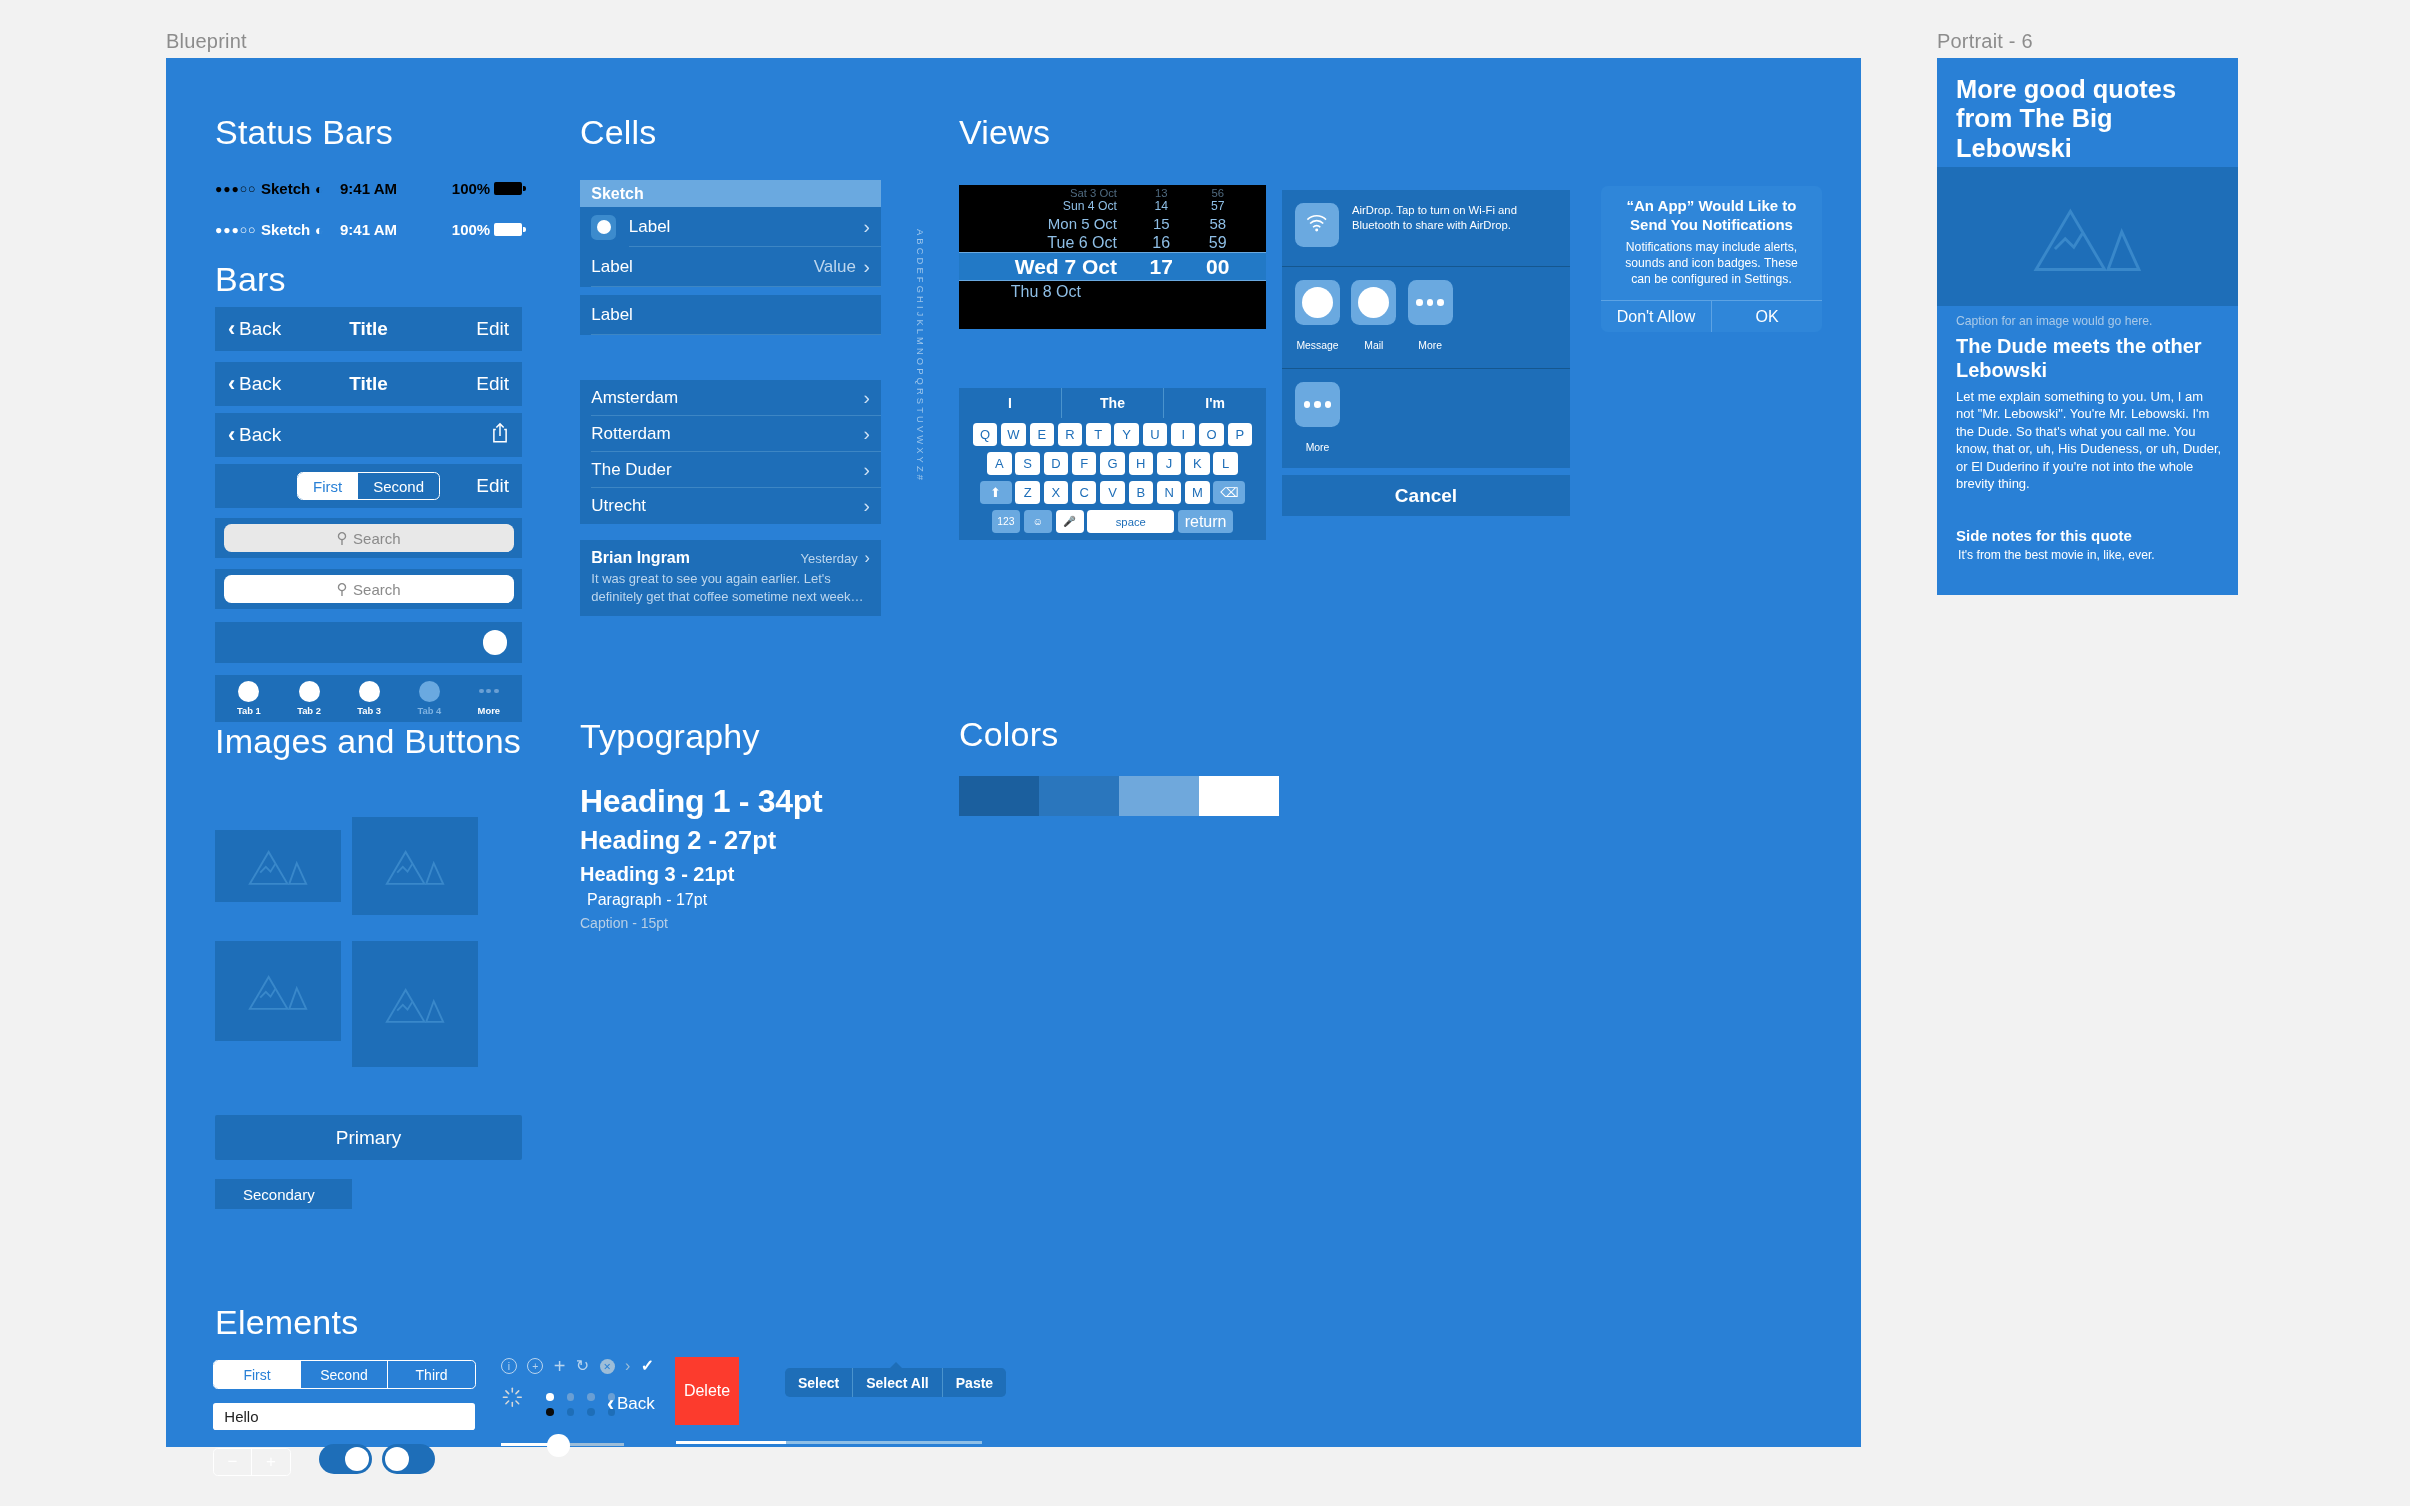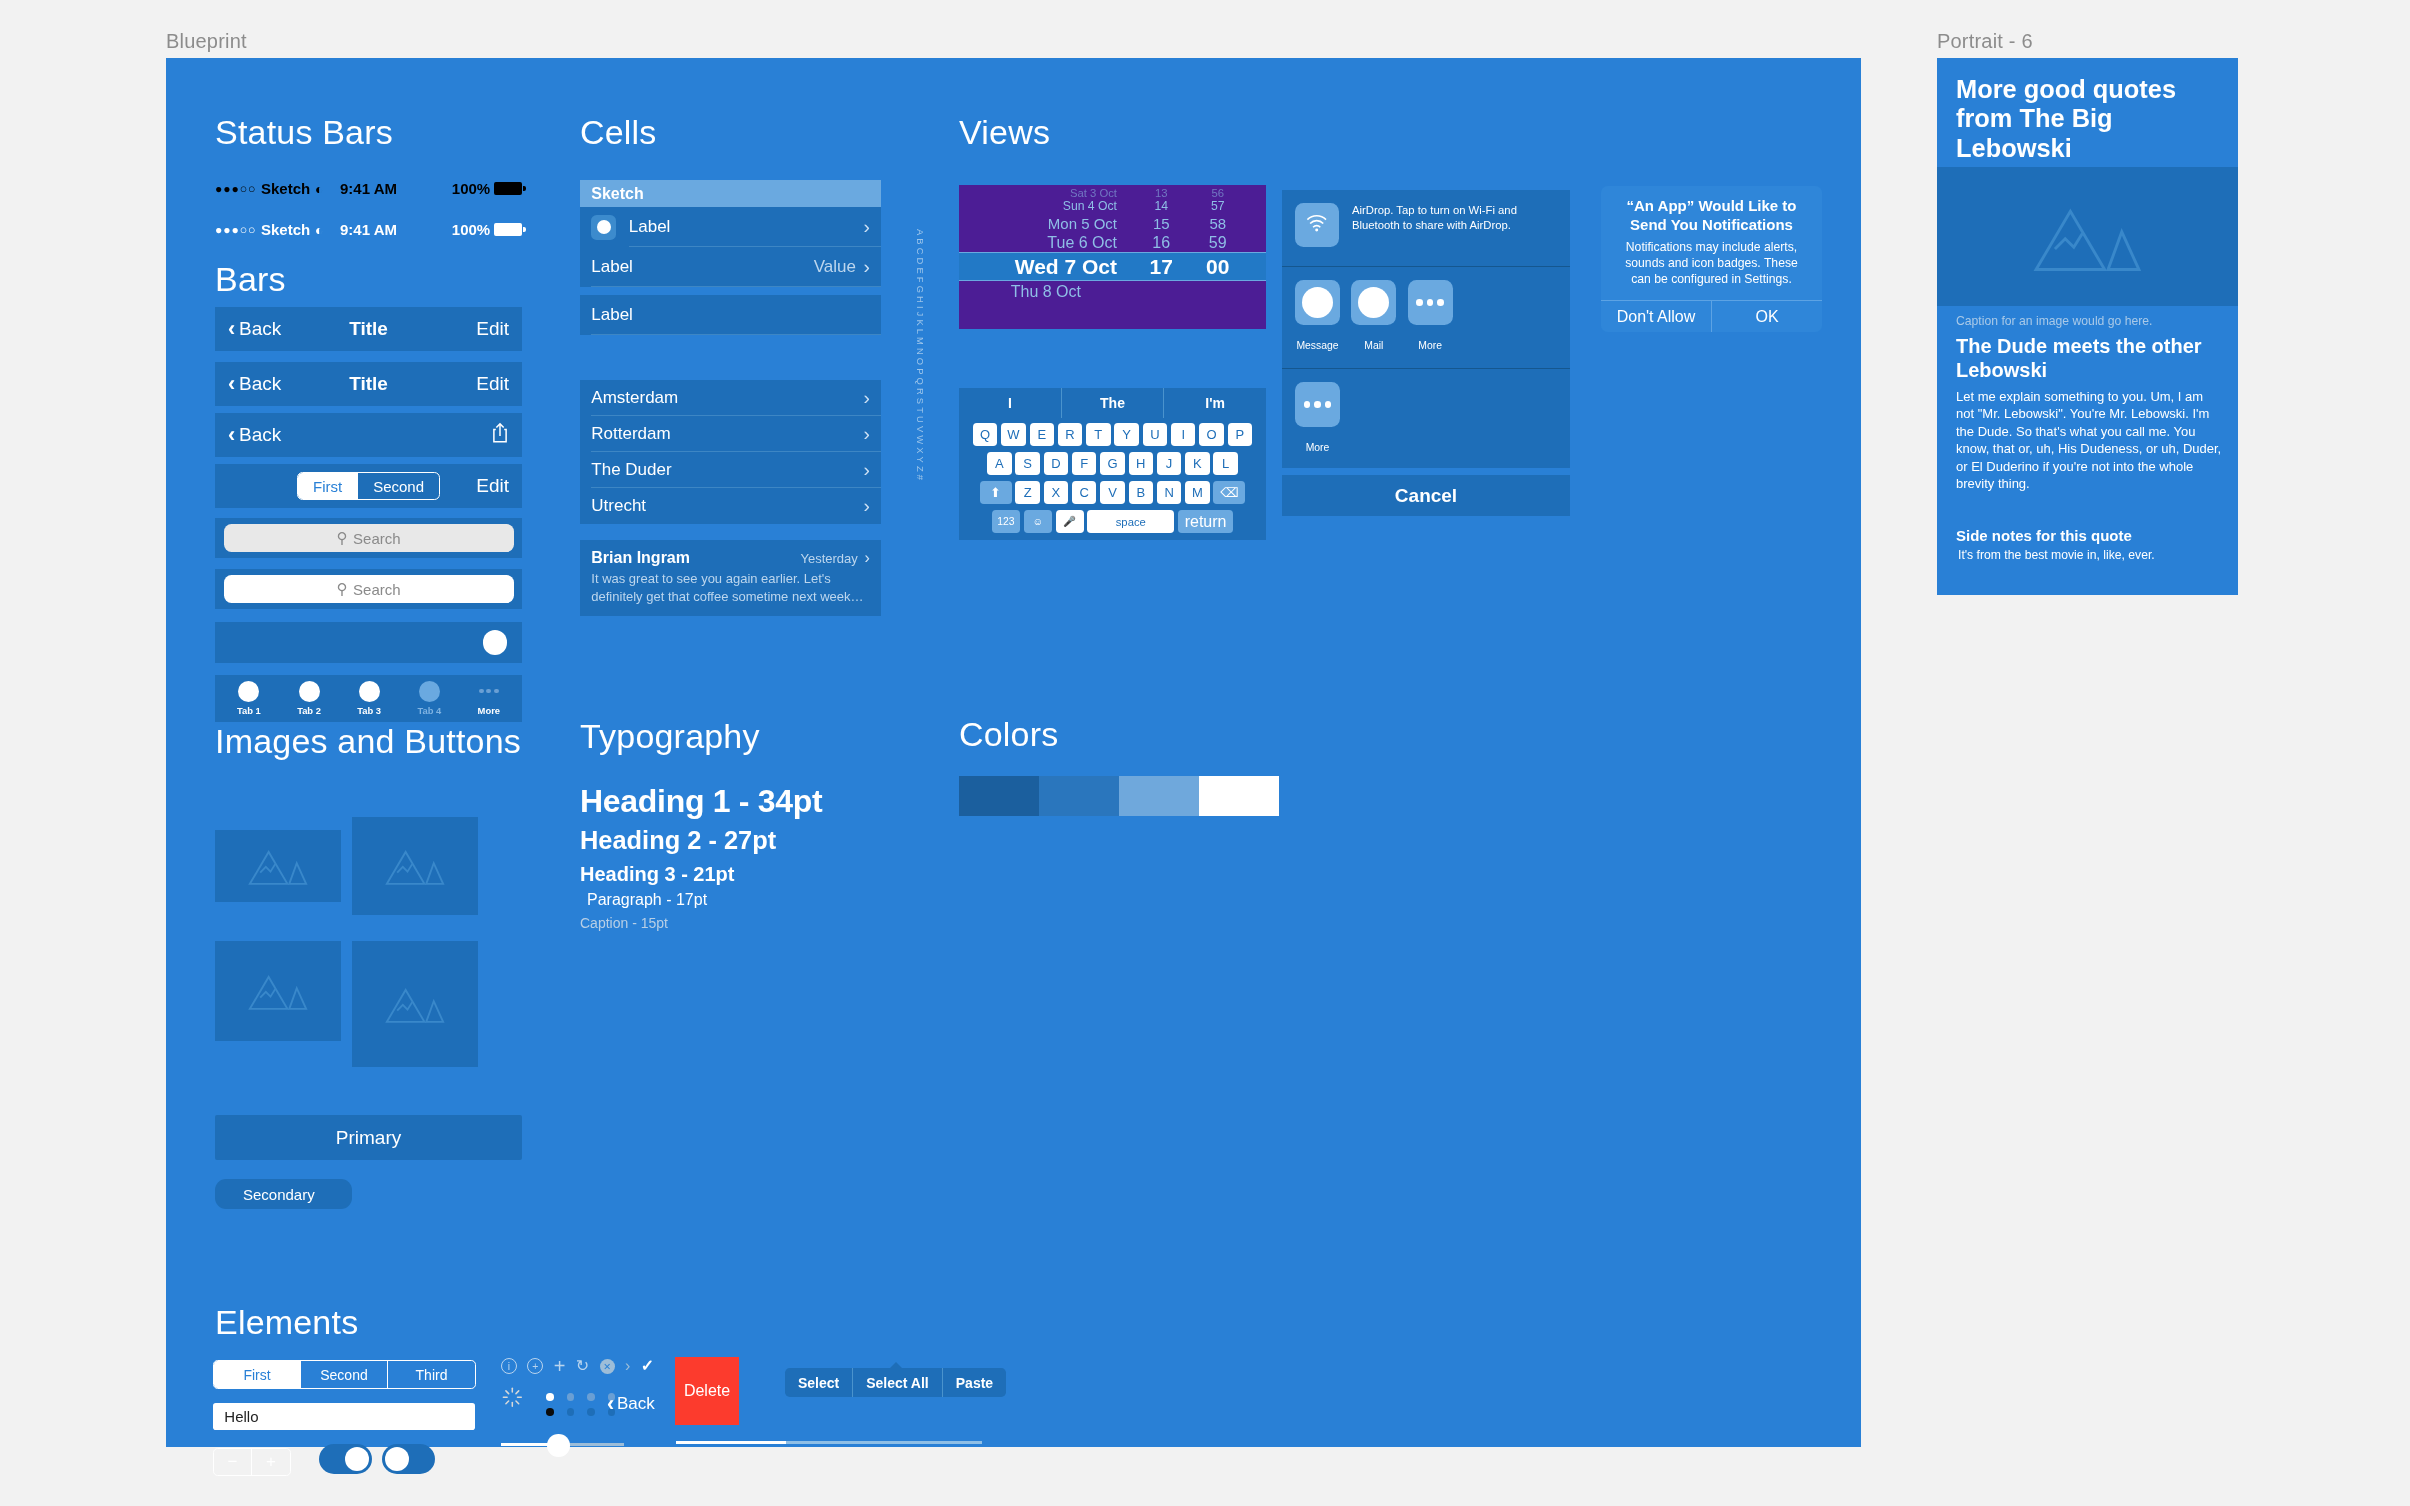--- a/index.html
+++ b/index.html
@@ -153,39 +153,39 @@
   .alert-body { padding:11.3px 13px 12.2px; text-align:center; }
   .alert-title { color:#fff; font-weight:700; font-size:15px; line-height:1.25; }
   .alert-msg { color:#fff; font-size:12.2px; line-height:1.3; margin-top:5.6px; }
   .alert-btns { display:flex; border-top:0.9px solid #5da3e4; }
   .alert-btns > div {
     flex:1; text-align:center; color:#fff; font-size:16px; padding:6.6px 0;
   }
   .alert-btns > div:first-child { border-right:0.9px solid #5da3e4; }
 
   
-  .picker { position:absolute; background:#4c1d95; overflow:hidden; }
+  .picker { position:absolute; background:#000000; overflow:hidden; }
   .pk-row { display:flex; color:#8fbfe6; font-size:17px; justify-content:center; gap:32px; }
   .pk-row > span:nth-child(1) { width:122px; text-align:right; }
   .pk-row > span:nth-child(2) { width:24.5px; text-align:center; }
   .pk-row > span:nth-child(3) { width:24.5px; text-align:center; }
   .pk-row.sel { color:#fff; font-weight:700; font-size:21px; background:#2279c6; }
 
   
   .imgbox { position:absolute; background:#1e6eb8; display:flex; align-items:center; justify-content:center; }
 
   .btn-primary {
     position:absolute; background:#1e6eb8; color:#fff;
     display:flex; align-items:center; justify-content:center;
     font-size:19px; border-radius:1.9px;
   }
   .btn-secondary {
     position:absolute; background:#1e6eb8; color:#fff;
     display:flex; align-items:center; font-size:15px;
-    padding-left:28px; border-radius:11px;
+    padding-left:28px; border-radius:0;
   }
 
   
   .ty { position:absolute; color:#fff; }
   .h1t { font-size:32px; font-weight:700; letter-spacing:-0.3px; }
   .h2t { font-size:25.4px; font-weight:700; }
   .h3t { font-size:20px; font-weight:700; }
   .pgh { font-size:16px; }
   .cap { font-size:14px; color:#b8cfe6; }
 

